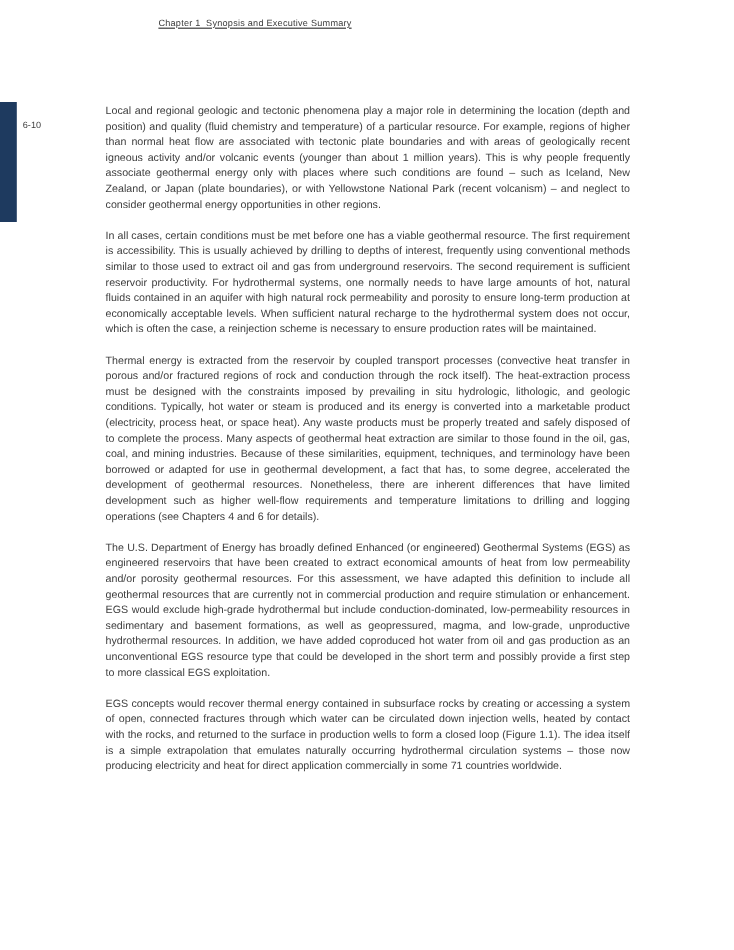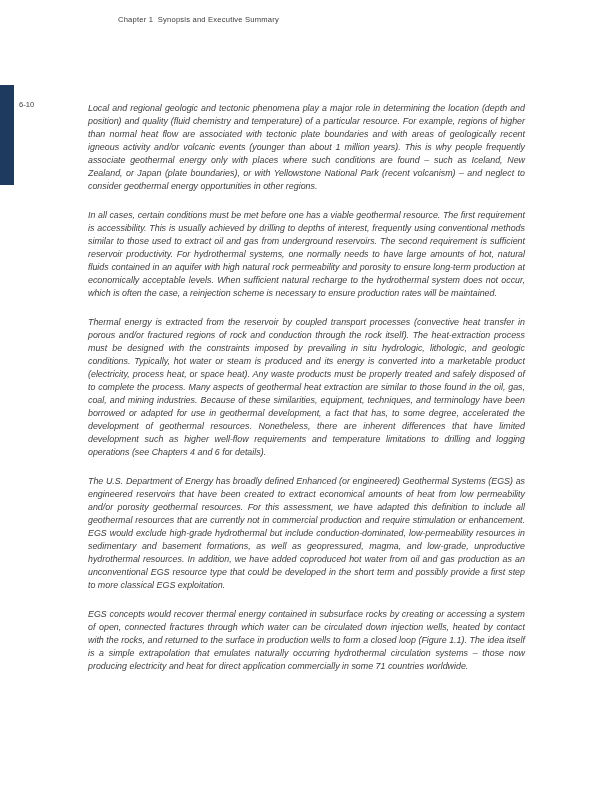--- a/index.html
+++ b/index.html
@@ -12,25 +12,26 @@
     width: 612px;
     height: 792px;
     background: #ffffff;
     font-family: "Liberation Sans", sans-serif;
     color: #3d3d3d;
     overflow: hidden;
   }
   .running-header {
     position: absolute;
     top: 15px;
-    left: 118px;
+    left: 132px;
     font-size: 7.6px;
     letter-spacing: 0.2px;
     color: #3c3c3c;
     white-space: pre;
+    text-decoration: underline;
   }
   .sidebar-bar {
     position: absolute;
     left: 0;
     top: 85px;
     width: 14px;
     height: 100px;
     background: #1e3a5f;
   }
   .page-number {
@@ -44,22 +45,21 @@
     position: absolute;
     left: 88px;
     top: 86px;
     width: 437px;
     font-size: 8.9px;
     line-height: 13px;
     text-align: justify;
     color: #3d3d3d;
   }
   .body-text p {
-    margin: 16px 0 13px 0;
-    font-style: italic;
+    margin: 0 0 13px 0;
   }
 </style>
 </head>
 <body>
 
 <div class="page">
 
   <div class="running-header">Chapter 1  Synopsis and Executive Summary</div>
 
   <div class="sidebar-bar"></div>

